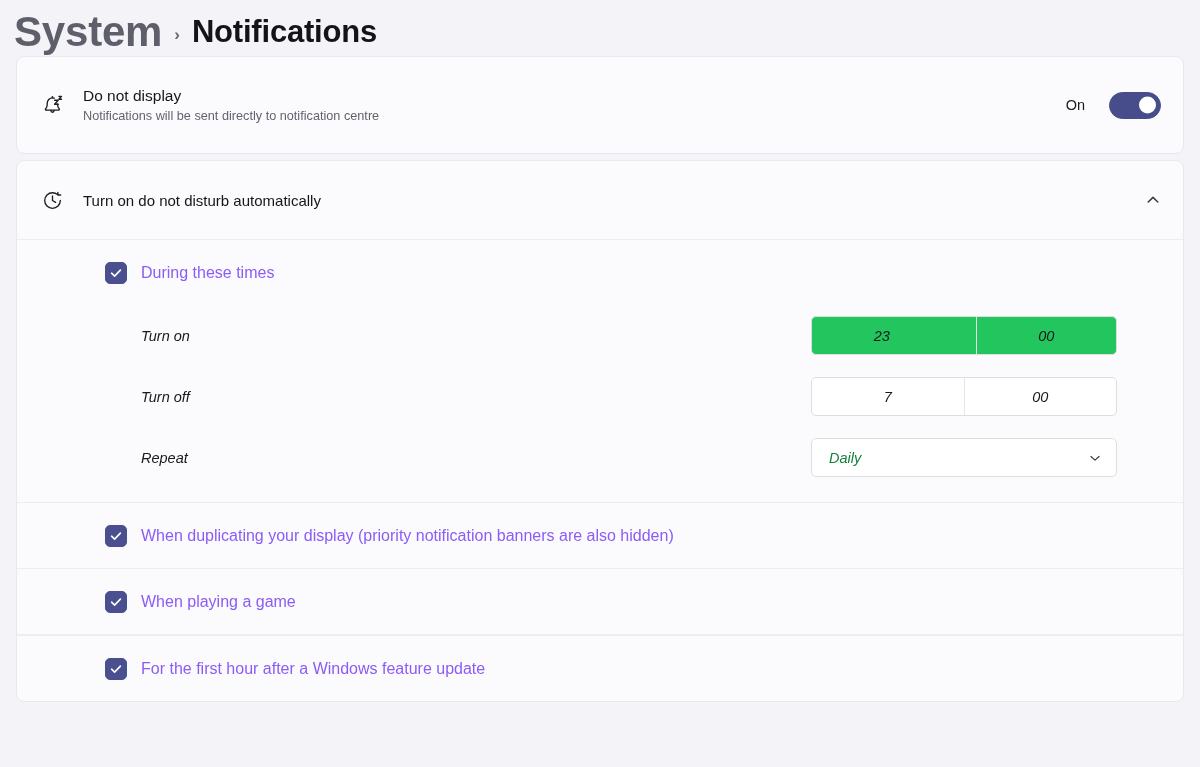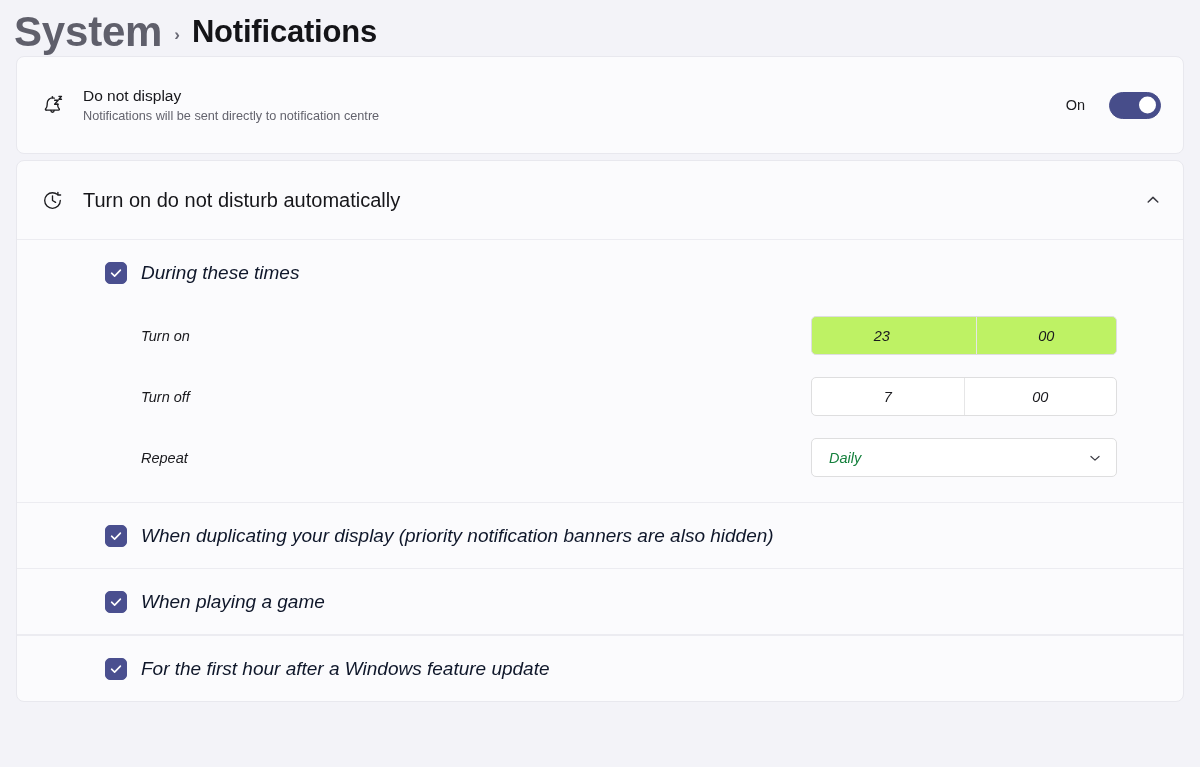--- a/index.html
+++ b/index.html
@@ -92,21 +92,21 @@
     top: 50%;
     transform: translateY(-50%);
     width: 17px;
     height: 17px;
     border-radius: 50%;
     background: #ffffff;
   }
 
   
   .expander-head { height: 78px; cursor: pointer; }
-  .expander-title { flex: 1; font-size: 20px; color: #16161a; }
+  .expander-title { flex: 1; font-size: 15px; color: #16161a; }
   .chevron { color: #3a3a42; display: flex; align-items: center; }
 
   .divider {
     height: 1px;
     background: #ececf1;
     margin: 0;
   }
 
   
   .cb-row {
@@ -123,21 +123,21 @@
     min-width: 22px;
     border-radius: 5px;
     background: #4a4f8f;
     border: 1px solid #4a4f8f;
     display: flex;
     align-items: center;
     justify-content: center;
     cursor: pointer;
   }
   .checkbox svg { display: block; }
-  .cb-label { font-size: 19px; color: #0f172a; font-style: italic; }
+  .cb-label { font-size: 16px; color: #8b5cf6; }
 
   
   .time-row {
     height: 61px;
     display: flex;
     align-items: center;
     padding-left: 124px;
     padding-right: 66px;
     font-style: italic;
   }
@@ -145,21 +145,21 @@
 
   .time-fields {
     display: flex;
     width: 306px;
     height: 39px;
     border: 1px solid #dededf;
     border-radius: 5px;
     background: #ffffff;
     overflow: hidden;
   }
-  .time-fields.alt { background: #bef264; gap: 24px; }
+  .time-fields.alt { background: #22c55e; gap: 24px; }
   .time-field {
     flex: 1;
     display: flex;
     align-items: center;
     justify-content: center;
     font-size: 14.5px;
     color: #1a1a1e;
     cursor: text;
     background: transparent;
   }

